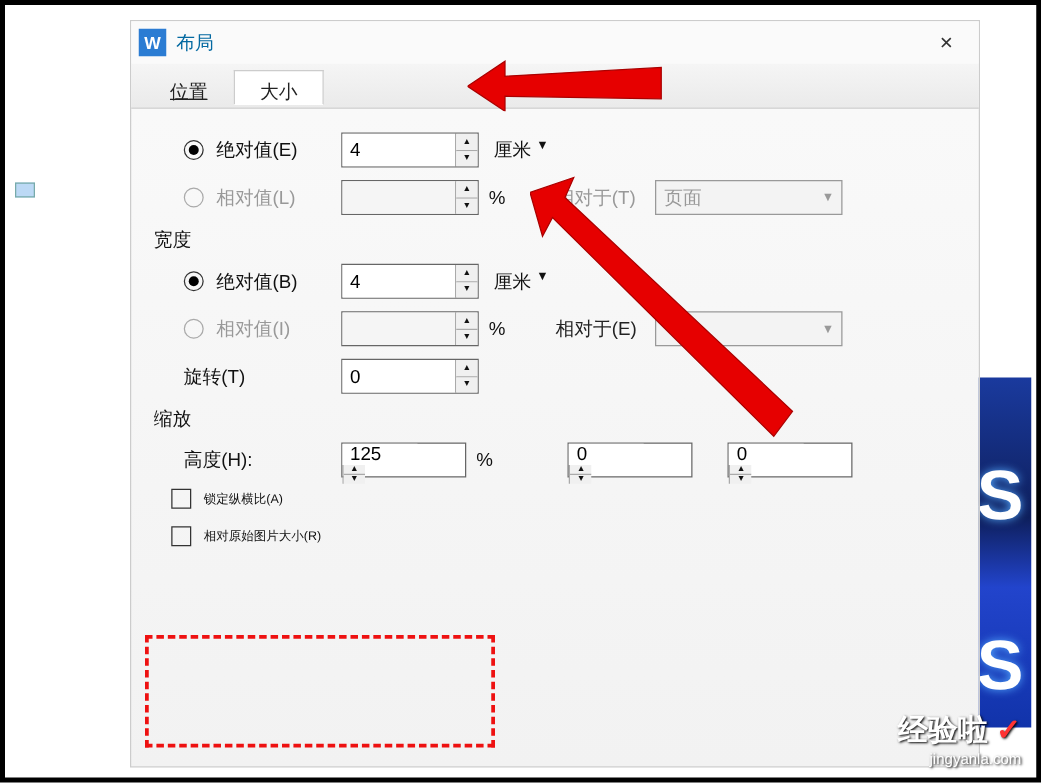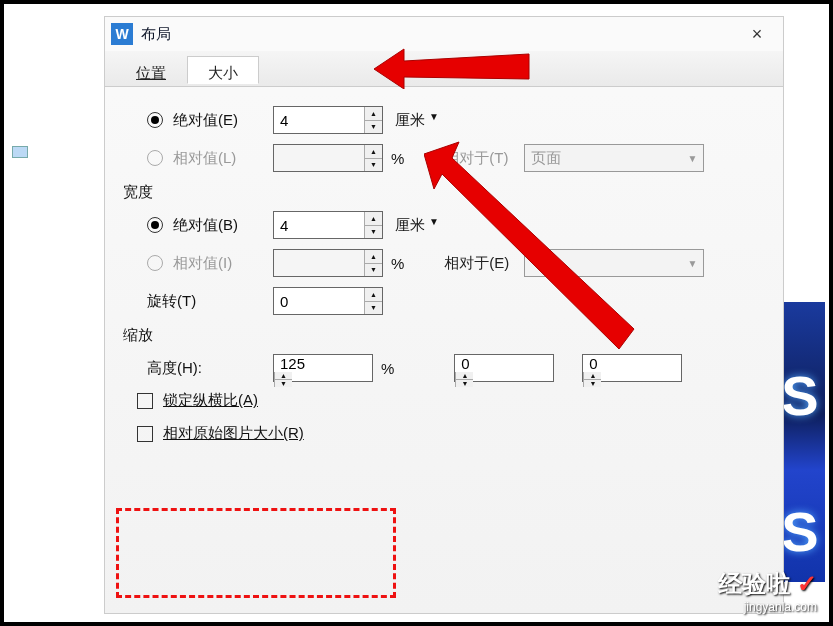--- a/index.html
+++ b/index.html
@@ -1,21 +1,21 @@
 <!DOCTYPE html>
 <html><head>
 <meta charset="utf-8">
 <style>
 * { box-sizing: border-box; margin: 0; padding: 0; font-family: "Microsoft YaHei", sans-serif; }
 body { width: 833px; height: 626px; background: #fff; position: relative; overflow: hidden; border: 4px solid #000; }
 
 .dialog { position: absolute; left: 100px; top: 12px; width: 680px; height: 598px; background: linear-gradient(#fafafa,#f2f2f2); border: 1px solid #ccc; }
 .titlebar { height: 34px; display: flex; align-items: center; padding: 0 6px; background: #fafafa; }
 .app-icon { width: 22px; height: 22px; background: #2b7cd3; color: #fff; font-size: 14px; font-weight: bold; display: flex; align-items: center; justify-content: center; margin-right: 8px; }
-.title-text { font-size: 15px; color: #0f172a; }
+.title-text { font-size: 15px; color: #0369a1; }
 .close-btn { margin-left: auto; width: 40px; height: 34px; display: flex; align-items: center; justify-content: center; font-size: 18px; color: #333; cursor: pointer; }
 
 .tabs { display: flex; height: 36px; background: linear-gradient(#f5f5f5,#eaeaea); border-bottom: 1px solid #ccc; padding-left: 10px; padding-top: 2px; align-items: center; }
 .tab { padding: 7px 20px 0 20px; font-size: 15px; color: #222; border: 1px solid transparent; cursor: pointer; }
 .tab u { text-decoration: underline; }
 .tab.active { background: #fff; border: 1px solid #ccc; border-bottom: 1px solid #fff; margin-bottom: -1px; }
 
 .content { padding: 18px 18px 0 18px; font-size: 15px; color: #111; }
 
 .group-label { font-size: 15px; margin-bottom: 8px; }
@@ -32,25 +32,25 @@
 .spin-btns { width: 18px; display: flex; flex-direction: column; border-left: 1px solid #aaa; }
 .spin-btn { flex: 1; font-size: 7px; display: flex; align-items: center; justify-content: center; background: #f0f0f0; cursor: pointer; line-height: 1; }
 .spin-btn:first-child { border-bottom: 1px solid #aaa; }
 
 .unit-dd { display: inline-flex; align-items: flex-start; font-size: 15px; padding: 2px 4px; cursor: pointer; }
 .unit-dd .caret { font-size: 10px; margin-left: 4px; }
 .unit-static { font-size: 15px; }
 
 .rel-lbl { margin-left: 40px; width: 80px; color: #999; }
 .rel-lbl.dark { color: #222; }
-.combo { display: inline-flex; width: 180px; height: 28px; border: 1px solid #999; background: #f3f3f3; align-items: center; padding: 0 6px; color: #999; justify-content: space-between; }
+.combo { display: inline-flex; width: 150px; height: 28px; border: 1px solid #999; background: #f3f3f3; align-items: center; padding: 0 6px; color: #999; justify-content: space-between; }
 .combo .caret { font-size: 10px; }
 
 .check { width: 16px; height: 16px; border: 1.5px solid #333; display: inline-block; margin-right: 10px; margin-left: 14px; vertical-align: middle; }
-.check-row { margin-bottom: 14px; font-size: 15px; display:flex; align-items:center;text-decoration:underline; }
+.check-row { margin-bottom: 14px; font-size: 10px; display:flex; align-items:center; }
 
 .dashed-box { position: absolute; left: 112px; top: 504px; width: 280px; height: 90px; border: 3px dashed #e11; pointer-events: none; }
 
 .arrow { position: absolute; pointer-events: none; }
 
 .bg-strip { position: absolute; right: 4px; top: 298px; width: 50px; height: 280px; background: linear-gradient(180deg,#1a3a9e 0%,#0e1f5c 40%,#2244cc 60%,#1133aa 100%); }
 .bg-strip span { color: #fff; font-size: 56px; font-weight: bold; display: block; text-align: center; text-shadow: 0 0 8px #5af; line-height: 1; }
 
 .watermark { position: absolute; right: 12px; bottom: 8px; color: #fff; text-align: right; }
 .wm1 { font-size: 24px; font-weight: bold; text-shadow: 1px 1px 2px #000; }

